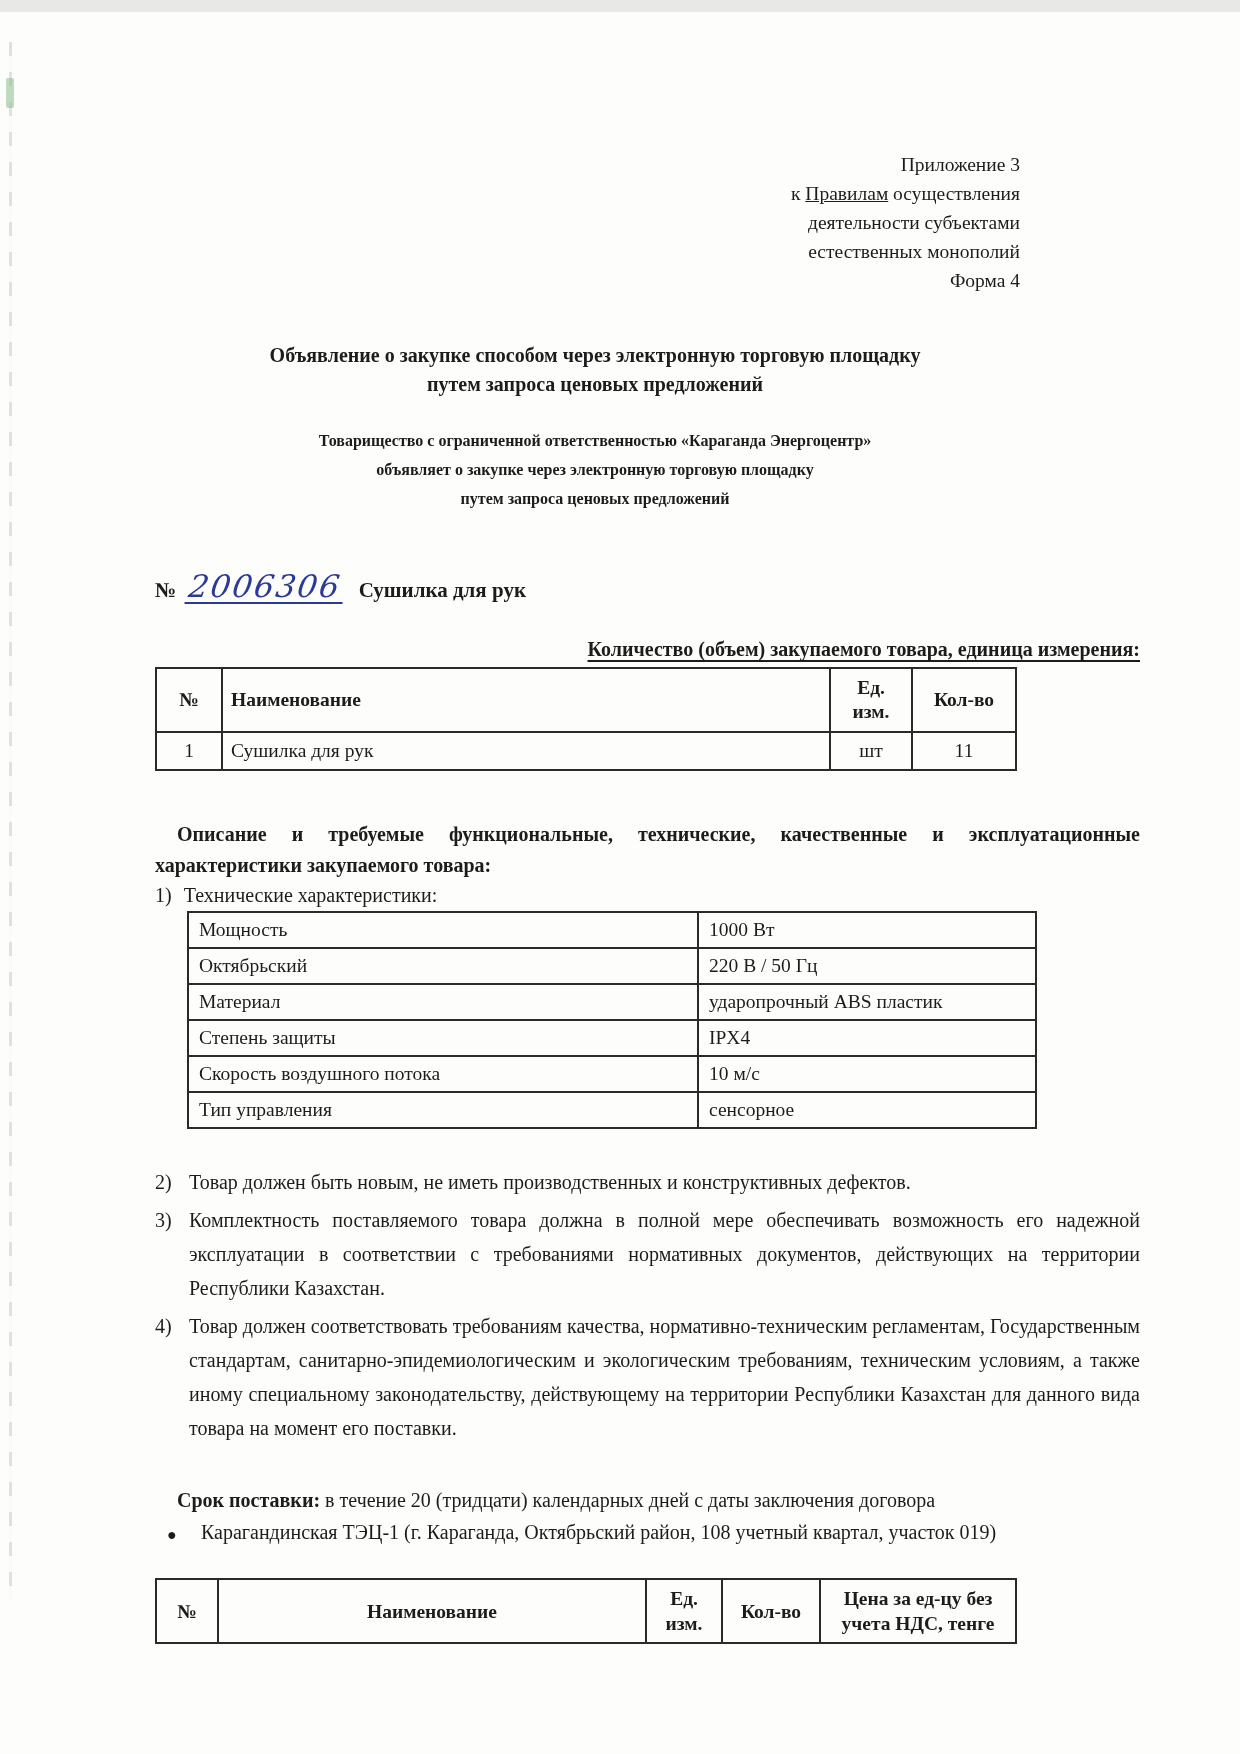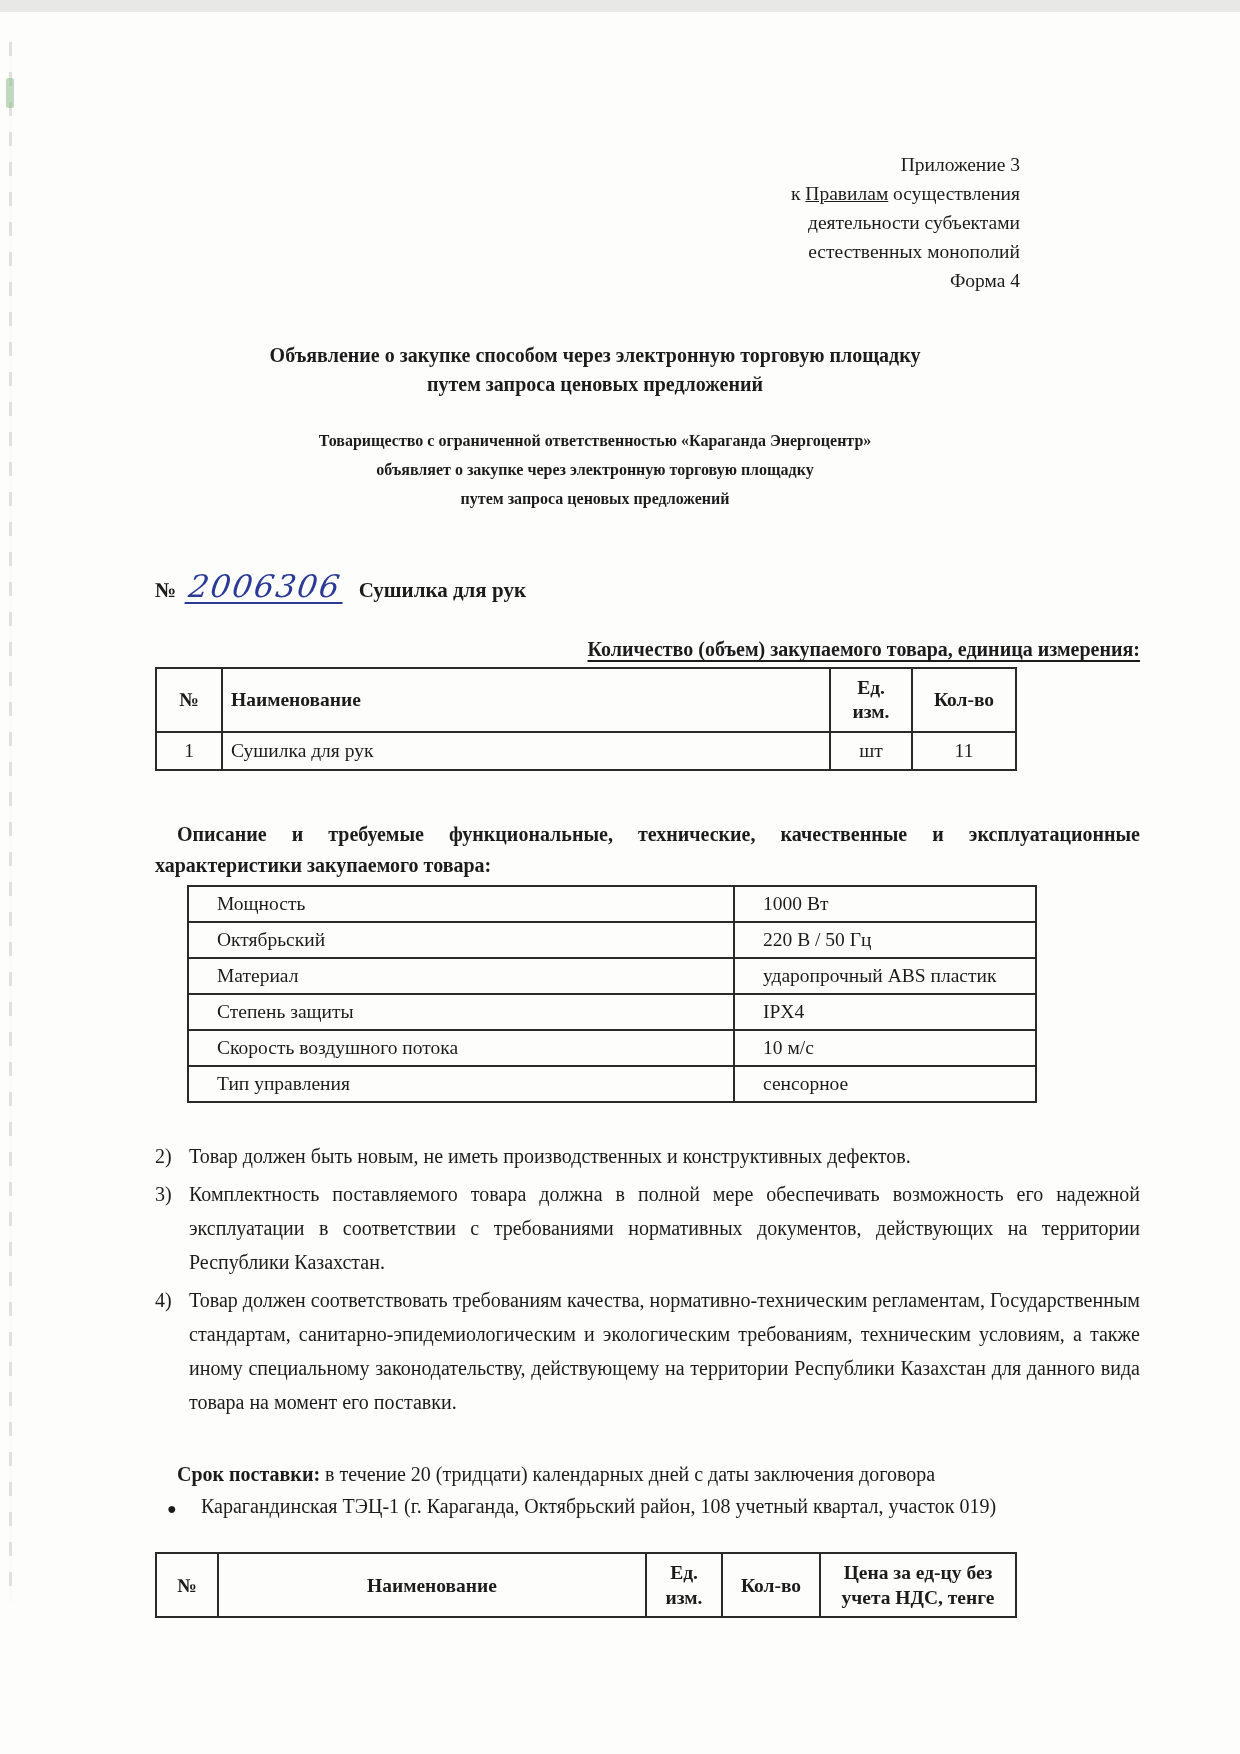--- a/index.html
+++ b/index.html
@@ -91,21 +91,21 @@
     font-size:20px;
     line-height:31px;
     text-indent:22px;
     text-align:justify;
     width:985px;
   }
   .tech-line{margin-top:3px;font-size:20px;}
   .tech-line .n{margin-right:12px;}
 
   .t-spec{margin-top:4px;margin-left:32px;width:850px;font-size:19.5px;}
-  .t-spec td{border:2px solid #2a2a2a;padding:3px 28px;height:28px;}
+  .t-spec td{border:2px solid #2a2a2a;padding:3px 10px;height:28px;}
   .t-spec .spec-name{width:488px;}
 
   .num-list{margin-top:36px;width:985px;}
   .num-item{display:flex;margin-top:4px;}
   .num-item-label{width:34px;flex:0 0 34px;font-size:20px;line-height:34px;}
   .num-item-text{flex:1;font-size:20px;line-height:34px;text-align:justify;}
 
   .term-line{margin-top:44px;padding-left:22px;font-size:20px;width:960px;}
   .term-line b{font-weight:bold;}
 
@@ -182,20 +182,23 @@
           <td class="col-num">1</td>
           <td>Сушилка для рук</td>
           <td class="col-unit">шт</td>
           <td class="col-qty">11</td>
         </tr>
       </tbody>
     </table>
 
     <div class="desc-heading">Описание и требуемые функциональные, технические, качественные и эксплуатационные характеристики закупаемого товара:</div>
 
+    <div class="tech-line">
+      <span class="n">1)</span><span>Технические характеристики:</span>
+    </div>
 
     <table class="t-spec">
       <tbody>
         <tr>
           <td class="spec-name">Мощность</td>
           <td>1000 Вт</td>
         </tr>
         <tr>
           <td class="spec-name">Октябрьский</td>
           <td>220 В / 50 Гц</td>

